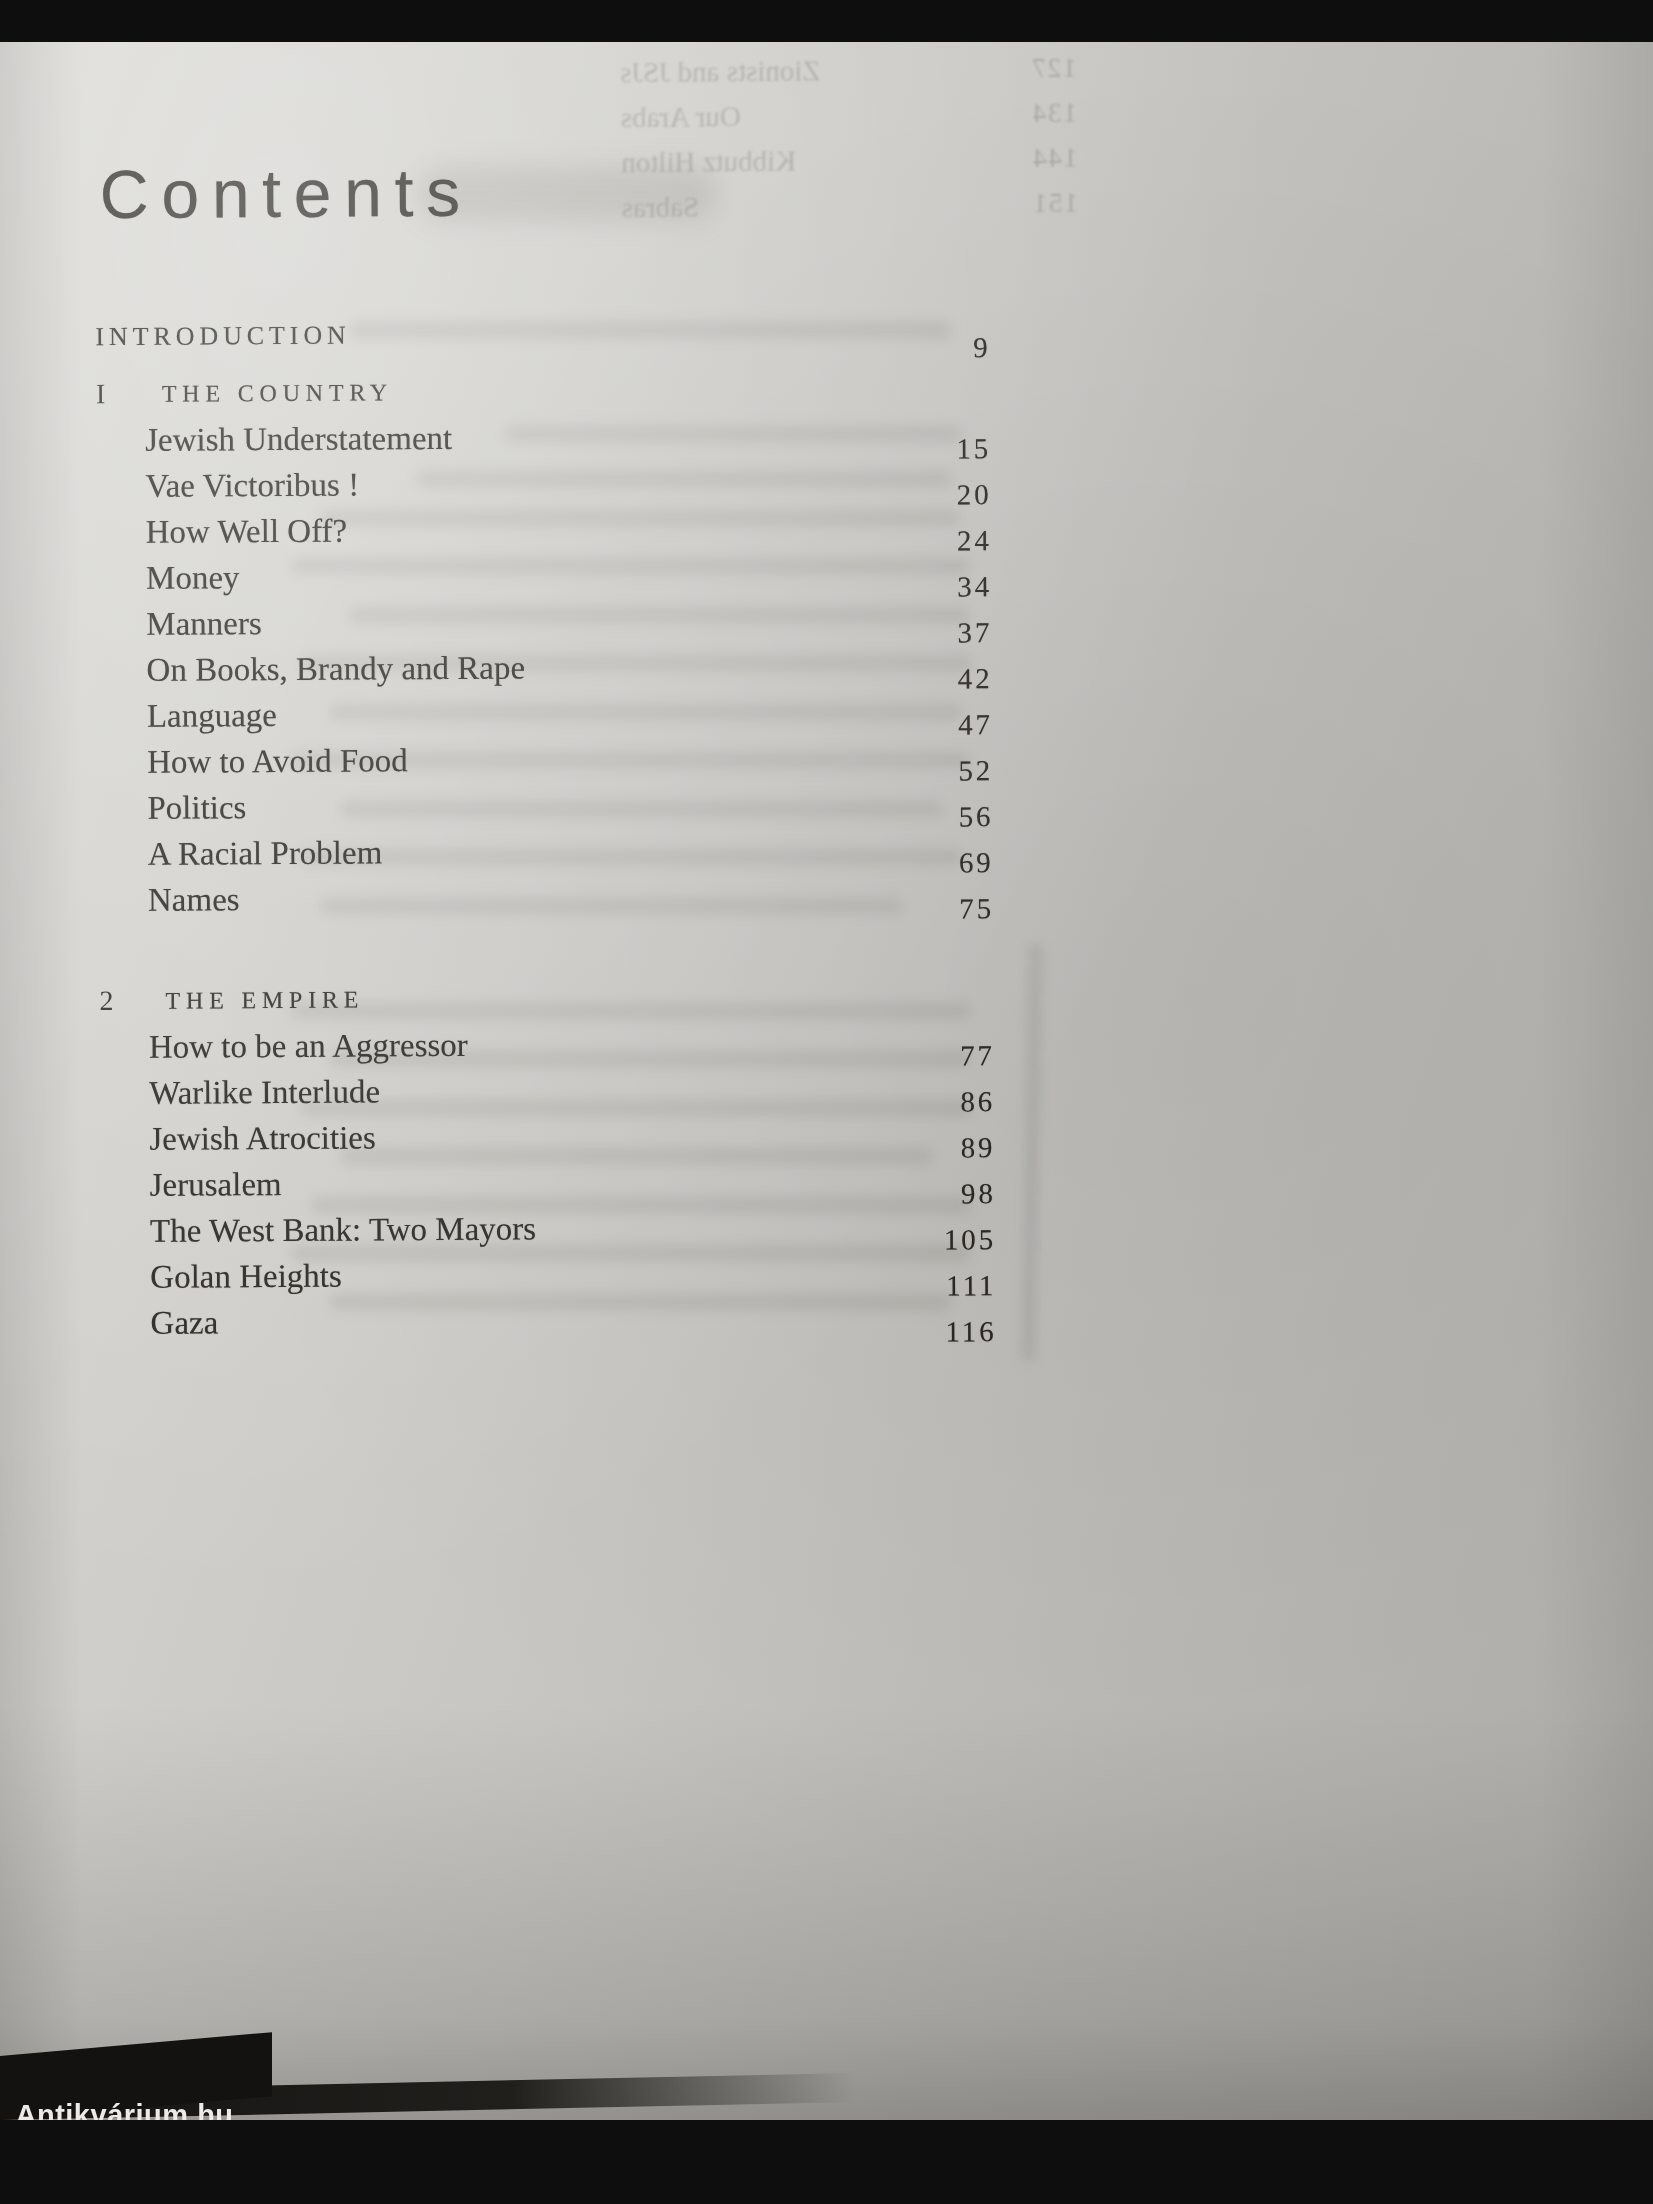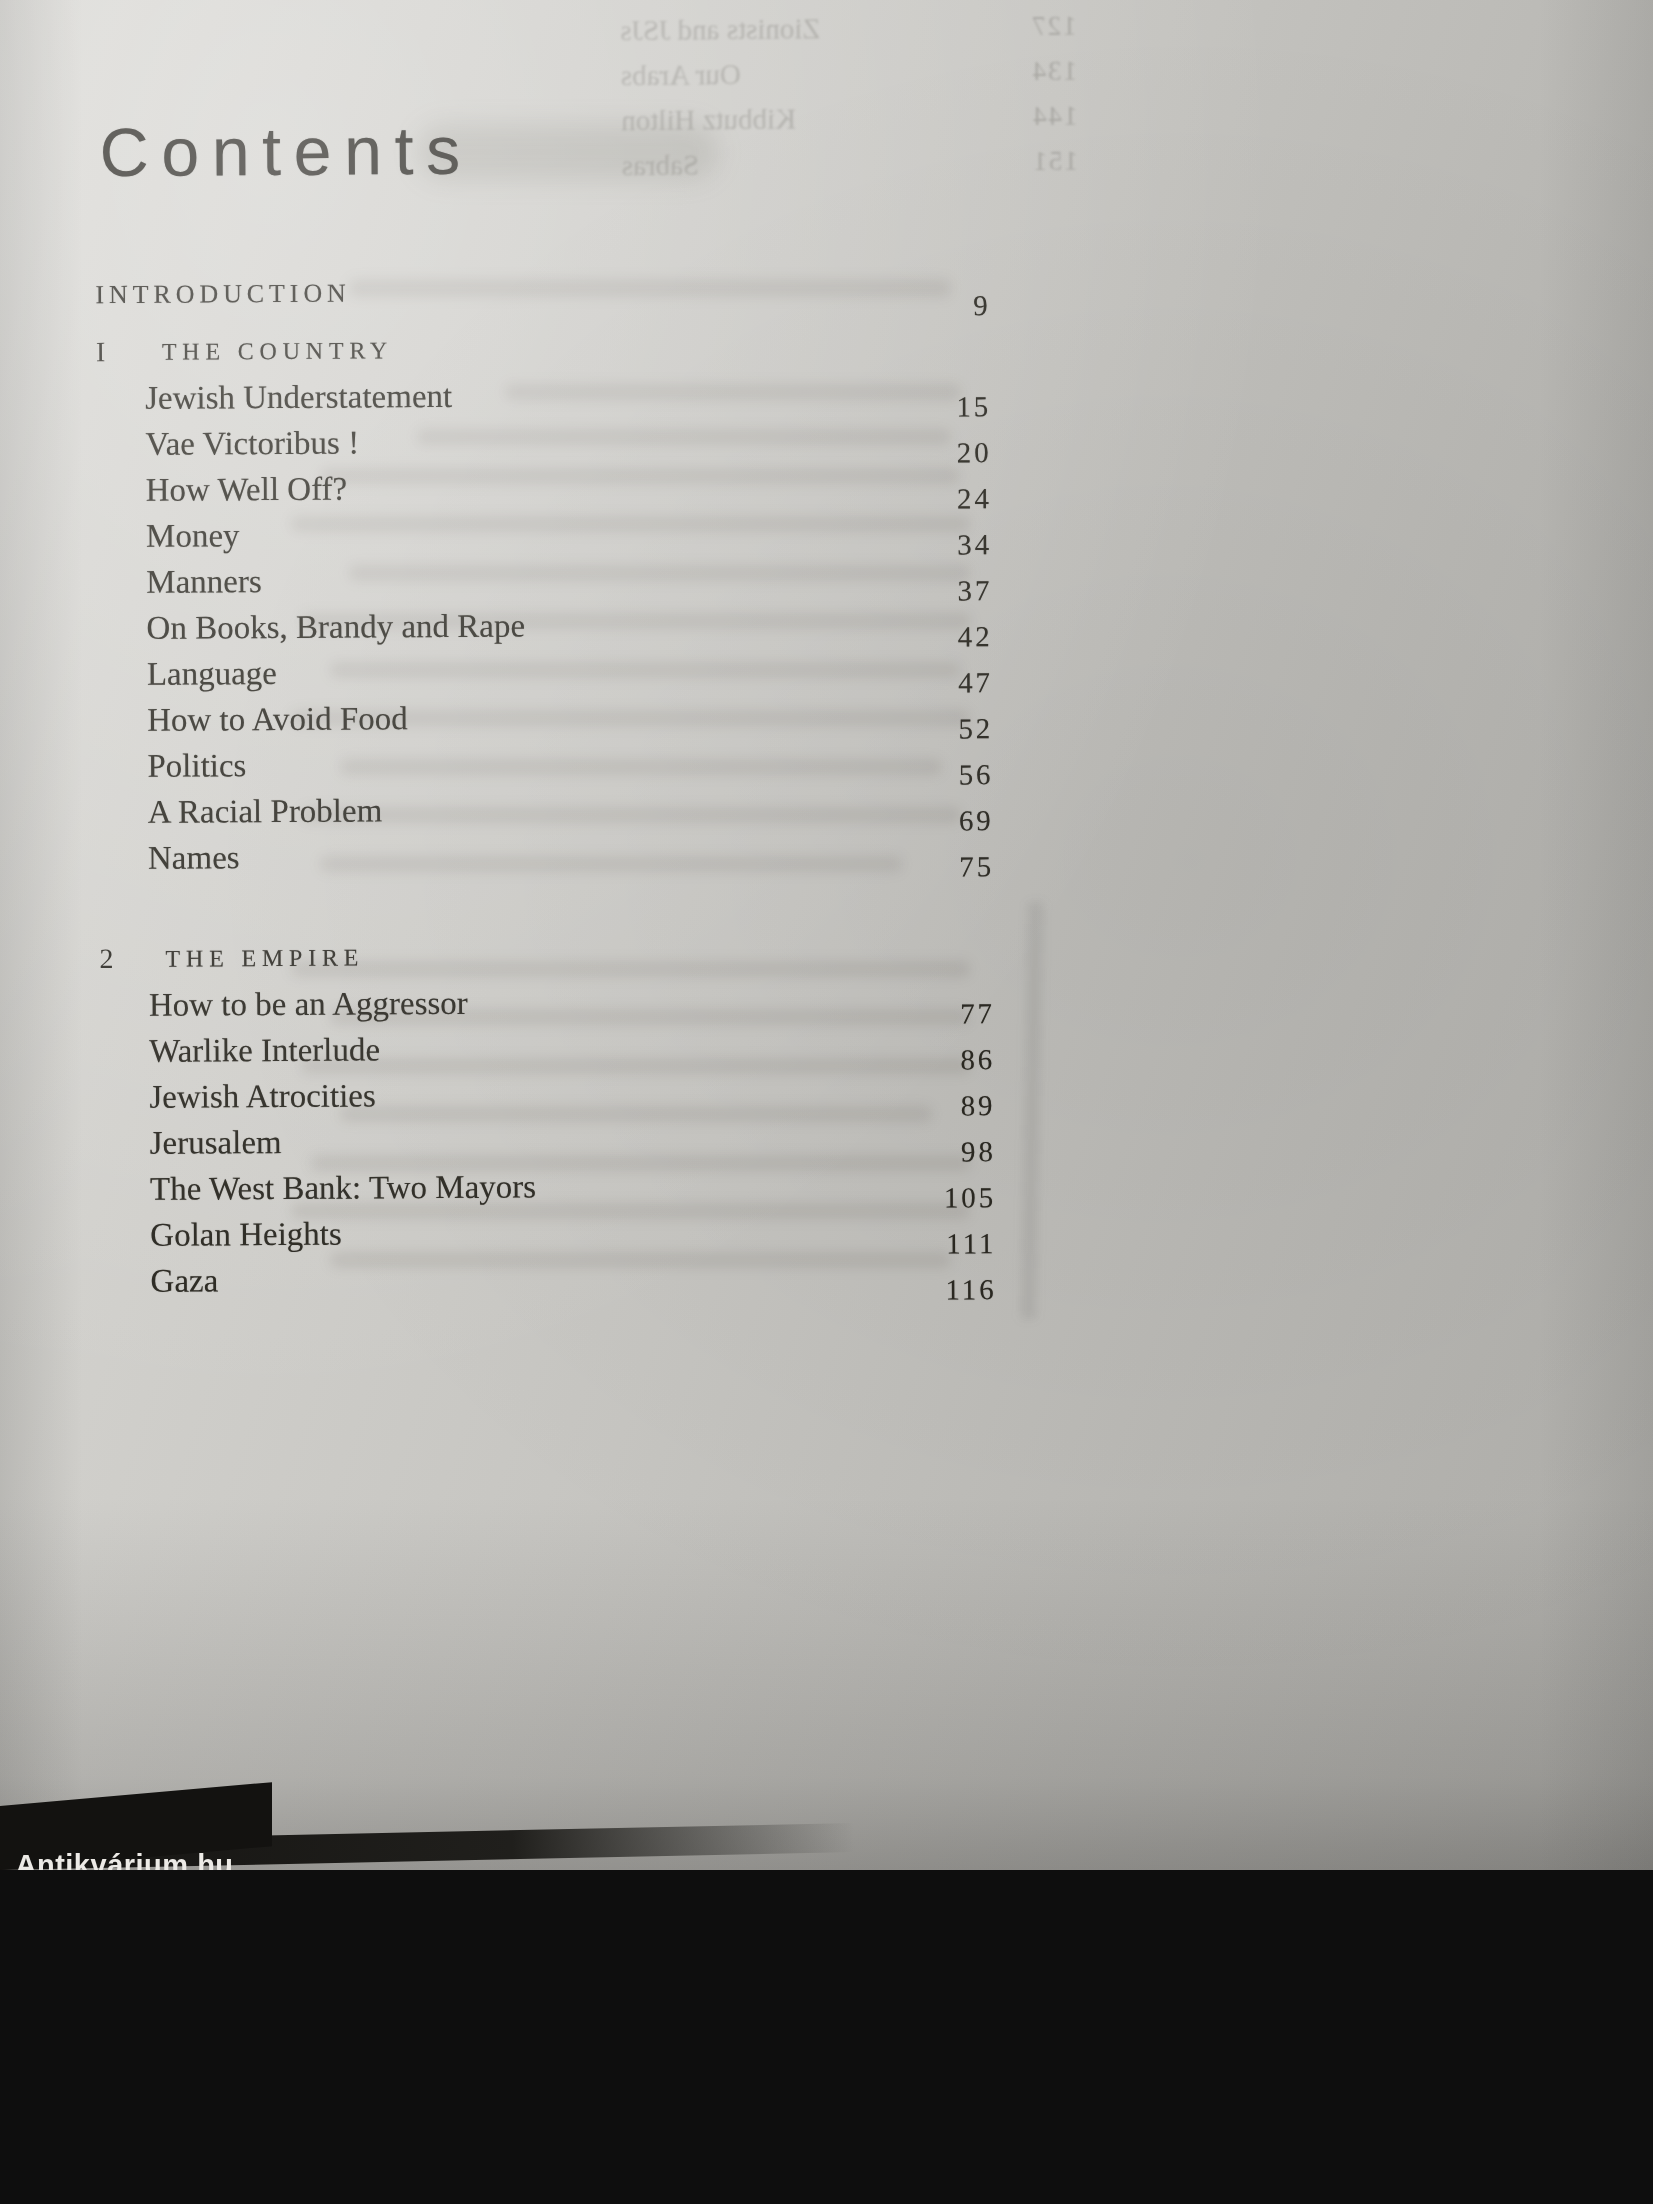--- a/index.html
+++ b/index.html
@@ -1,21 +1,22 @@
 <!DOCTYPE html>
 <html><head>
 <meta charset="utf-8">
 <style>
   html,body{margin:0;padding:0;background:#0e0e0e;}
   .photo{
     position:relative;
-    width:1654px;height:1870px;
+    width:1654px;height:2078px;
     overflow:hidden;
     background:linear-gradient(108deg,#dad9d5 0%,#d0cfcb 24%,#c6c5c1 48%,#bab9b5 72%,#adaca8 100%);
     font-family:"Liberation Serif","DejaVu Serif",serif;
+    margin-top:42px;
   }
   
   .vignette{position:absolute;inset:0;pointer-events:none;
     background:
       radial-gradient(ellipse at 16% 8%, rgba(255,255,255,0.30), rgba(255,255,255,0) 52%),
       radial-gradient(ellipse at 72% 46%, rgba(0,0,0,0.05), rgba(0,0,0,0) 60%),
       linear-gradient(to right, rgba(40,40,38,0.14), rgba(40,40,38,0) 5%),
       linear-gradient(to left, rgba(40,40,38,0.10), rgba(40,40,38,0) 7%),
       linear-gradient(to bottom, rgba(0,0,0,0) 80%, rgba(35,34,32,0.16) 95%, rgba(35,34,32,0.30) 100%);
   }

